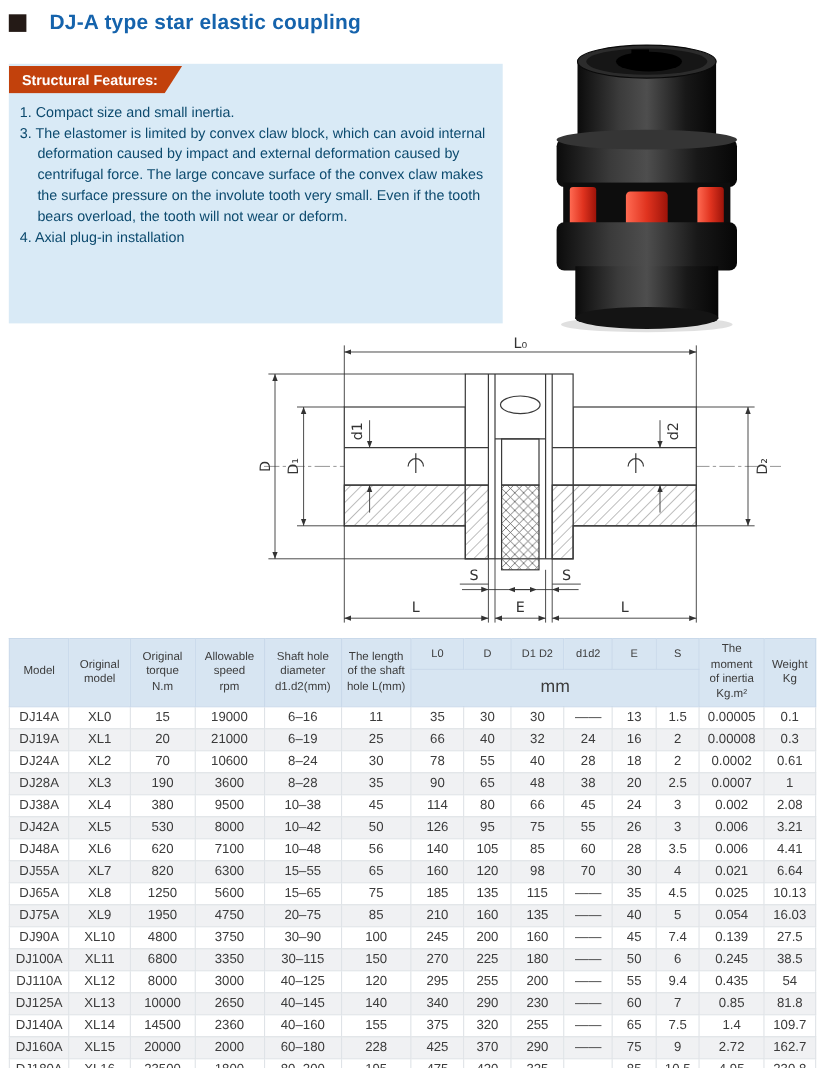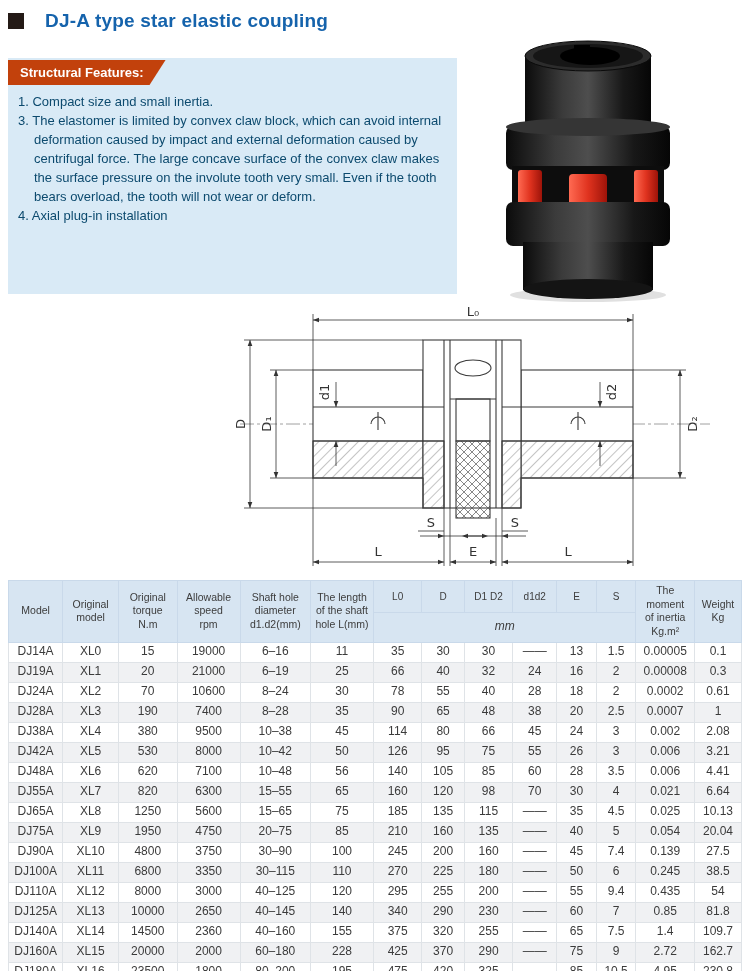--- a/index.html
+++ b/index.html
@@ -23,21 +23,21 @@
   .photo-box{position:absolute;left:468px;top:34px;width:240px;height:270px;}
   .drawing-box{position:absolute;left:228px;top:304px;width:494px;height:274px;}
 
   
   .spec-table-wrap{position:absolute;left:8px;top:580px;width:734px;}
   table.spec{border-collapse:collapse;width:100%;table-layout:fixed;}
   table.spec th,table.spec td{border:1px solid #dfe3e7;text-align:center;vertical-align:middle;}
   table.spec thead th{background:#d7e5f2;font-weight:normal;color:#3c3c3c;font-size:10.5px;
         line-height:1.3;white-space:pre-line;padding:3px 1px;border-color:#c9d9ea;}
   table.spec thead th.sym{font-size:10px;}
-  table.spec thead th.mm{font-size:12px;padding:1px;font-style:italic;}
+  table.spec thead th.mm{font-size:16px;padding:1px;}
   table.spec td{font-size:12px;color:#3b3b3b;height:17px;padding:1px 2px;line-height:1.1;}
   table.spec tbody tr.alt td{background:#f0f1f3;}
 
   svg text{font-family:"DejaVu Sans",sans-serif;}
 </style>
 </head>
 <body>
 
 <div class="page">
 
@@ -290,21 +290,21 @@
             <td>28</td>
             <td>18</td>
             <td>2</td>
             <td>0.0002</td>
             <td>0.61</td>
           </tr>
           <tr class="alt">
             <td>DJ28A</td>
             <td>XL3</td>
             <td>190</td>
-            <td>7400</td>
+            <td>3600</td>
             <td>8–28</td>
             <td>35</td>
             <td>90</td>
             <td>65</td>
             <td>48</td>
             <td>38</td>
             <td>20</td>
             <td>2.5</td>
             <td>0.0007</td>
             <td>1</td>
@@ -396,21 +396,21 @@
             <td>4750</td>
             <td>20–75</td>
             <td>85</td>
             <td>210</td>
             <td>160</td>
             <td>135</td>
             <td>——</td>
             <td>40</td>
             <td>5</td>
             <td>0.054</td>
-            <td>20.04</td>
+            <td>16.03</td>
           </tr>
           <tr>
             <td>DJ90A</td>
             <td>XL10</td>
             <td>4800</td>
             <td>3750</td>
             <td>30–90</td>
             <td>100</td>
             <td>245</td>
             <td>200</td>
@@ -420,21 +420,21 @@
             <td>7.4</td>
             <td>0.139</td>
             <td>27.5</td>
           </tr>
           <tr class="alt">
             <td>DJ100A</td>
             <td>XL11</td>
             <td>6800</td>
             <td>3350</td>
             <td>30–115</td>
-            <td>110</td>
+            <td>150</td>
             <td>270</td>
             <td>225</td>
             <td>180</td>
             <td>——</td>
             <td>50</td>
             <td>6</td>
             <td>0.245</td>
             <td>38.5</td>
           </tr>
           <tr>

